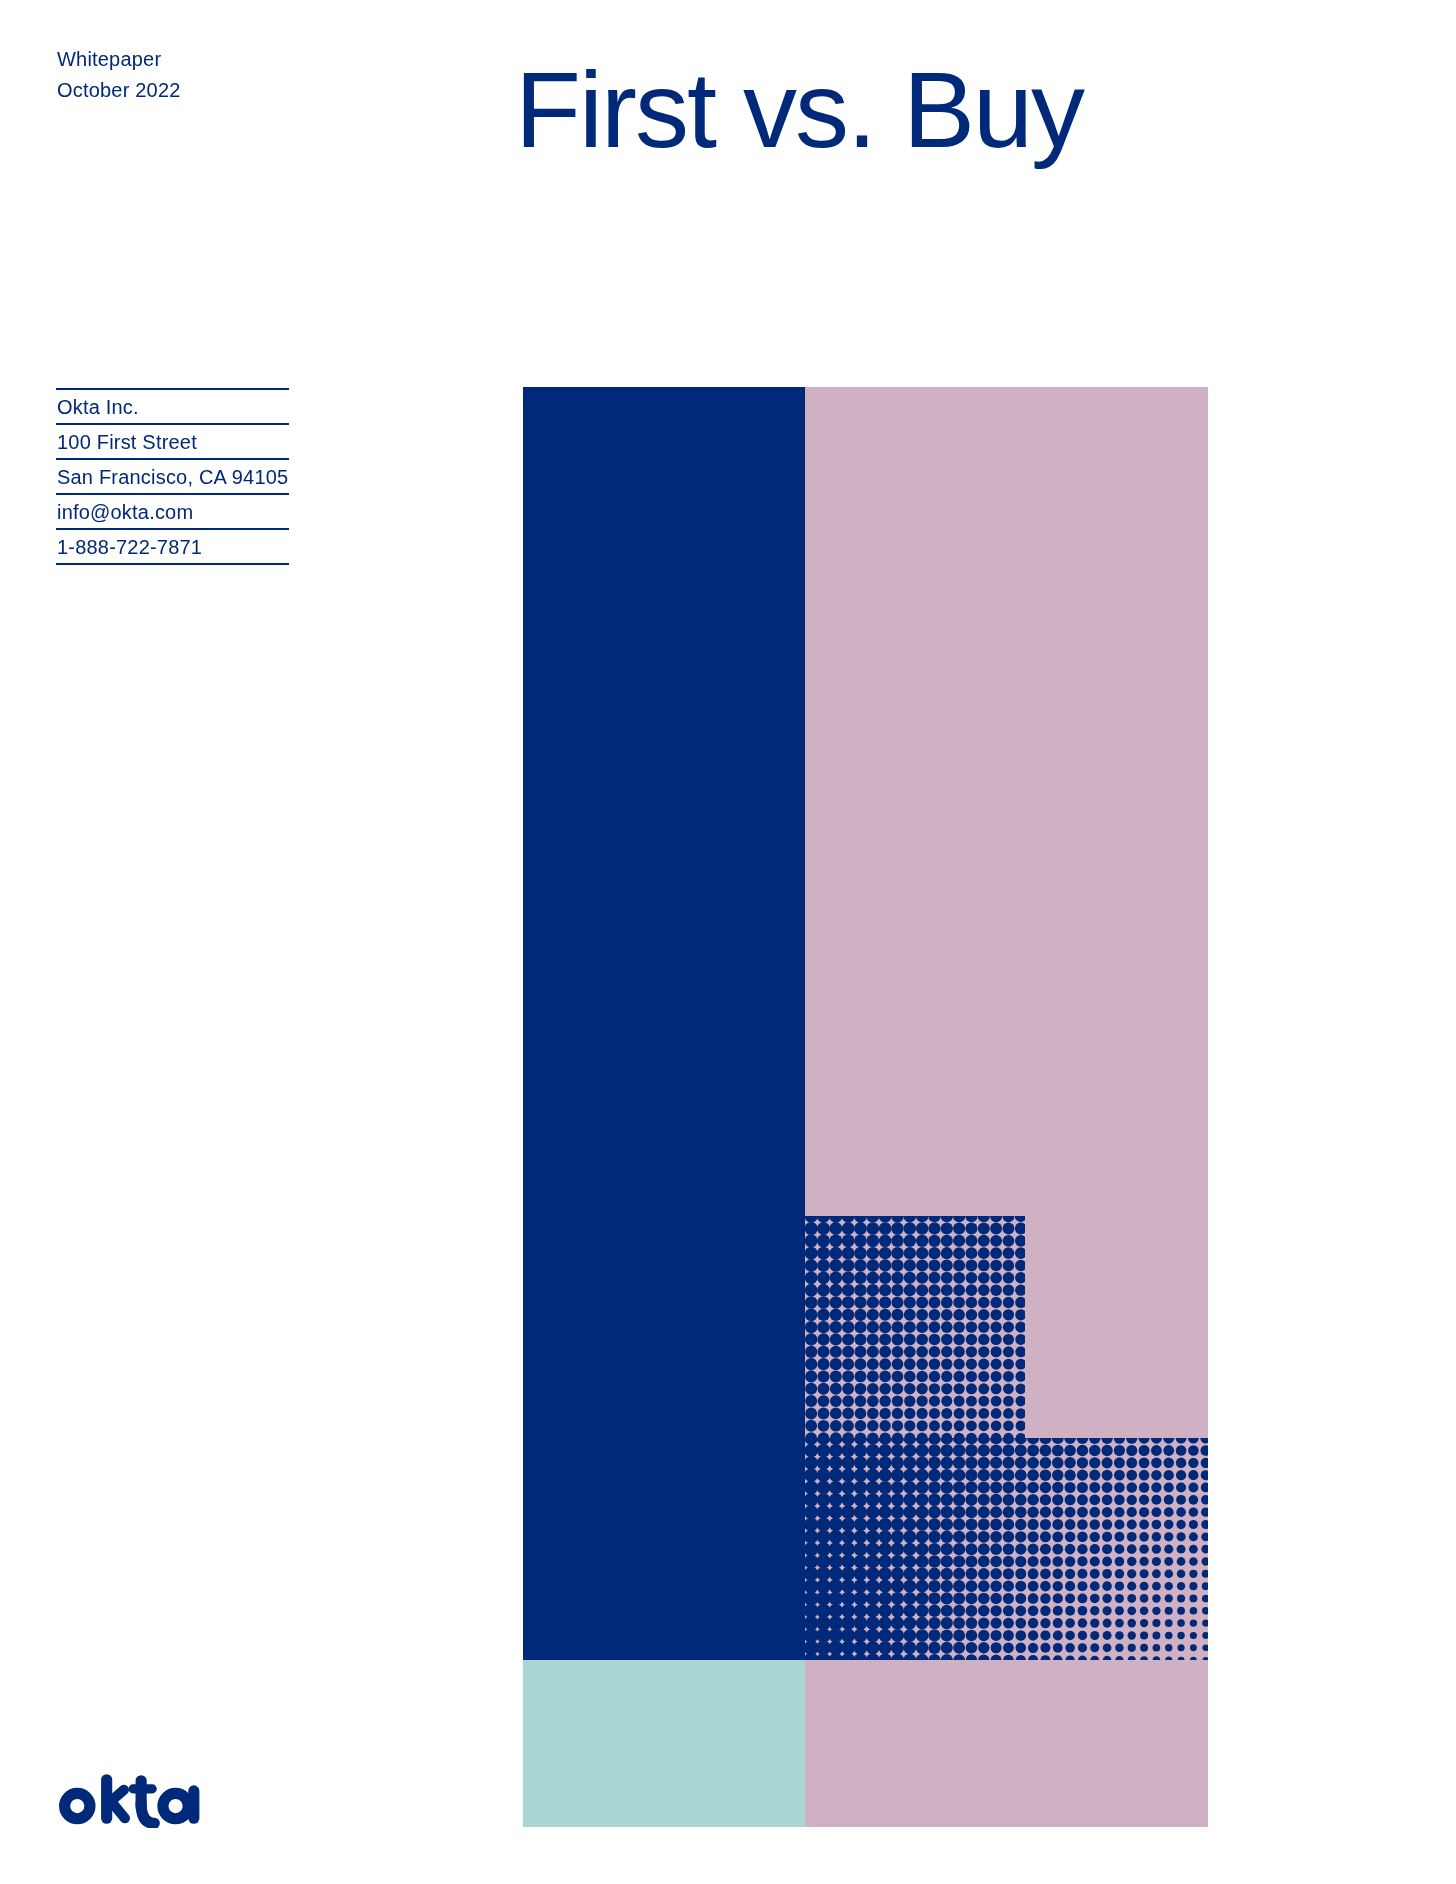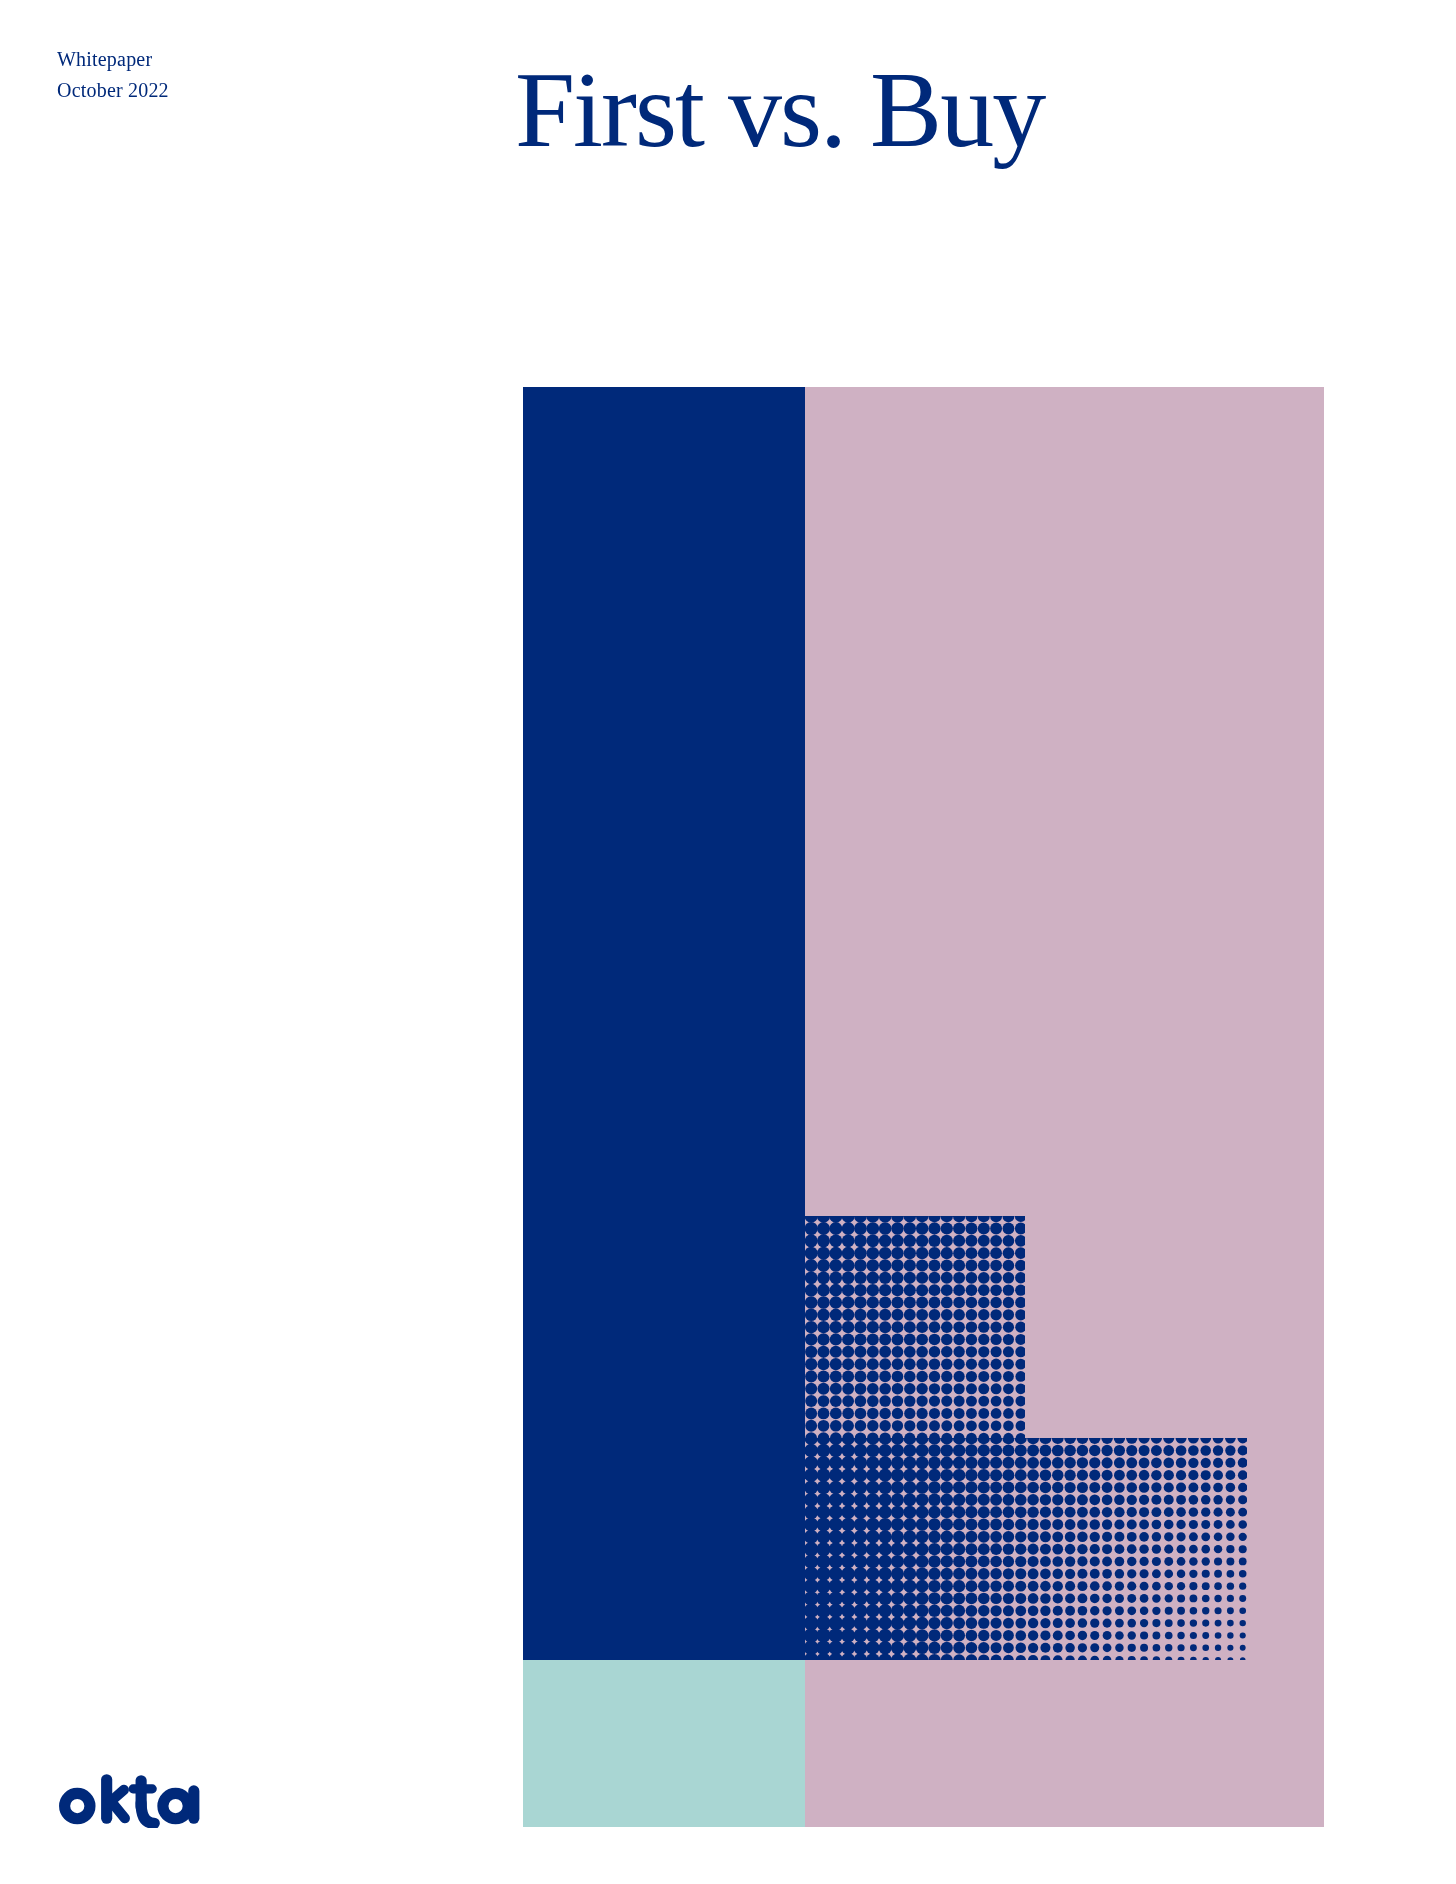--- a/index.html
+++ b/index.html
@@ -6,24 +6,23 @@
     --navy:#00297a;
     --pink:#cfb1c3;
     --teal:#a9d6d3;
     --bg:#ffffff;
   }
   *{margin:0;padding:0;box-sizing:border-box;}
   html,body{background:#fff;}
   body{font-family:"Liberation Sans", sans-serif;}
   .page{
     position:relative;
-    width:1324px;height:1884px;
+    width:1208px;height:1884px;
     background:var(--bg);
     overflow:hidden;
-    font-family:Liberation Serif, serif;
   }
   
   .meta-block{
     position:absolute;left:57px;top:44px;
     color:var(--navy);
     font-size:20px;line-height:31px;
     letter-spacing:0.2px;
   }
   
   .title-block{
@@ -76,20 +75,27 @@
   <div class="meta-block">
     <div>Whitepaper</div>
     <div>October 2022</div>
   </div>
 
   <h1 class="title-block doc-title">First vs. Buy</h1>
 
   <div class="doc-subtitle">
   </div>
 
+  <div class="contact-block">
+    <div class="contact-line">Okta Inc.</div>
+    <div class="contact-line">100 First Street</div>
+    <div class="contact-line">San Francisco, CA 94105</div>
+    <div class="contact-line">info@okta.com</div>
+    <div class="contact-line">1-888-722-7871</div>
+  </div>
 
   <div class="graphic">
     <div class="rect rect-pink"></div>
     <div class="rect rect-navy"></div>
     <div class="rect rect-teal"></div>
     <svg class="dots-a" viewBox="0 0 220 222" xmlns="http://www.w3.org/2000/svg">
         <circle cx="6.17" cy="0.17" r="6.60" fill="#00297a"></circle>
         <circle cx="18.50" cy="0.17" r="6.56" fill="#00297a"></circle>
         <circle cx="30.82" cy="0.17" r="6.52" fill="#00297a"></circle>
         <circle cx="43.16" cy="0.17" r="6.48" fill="#00297a"></circle>

